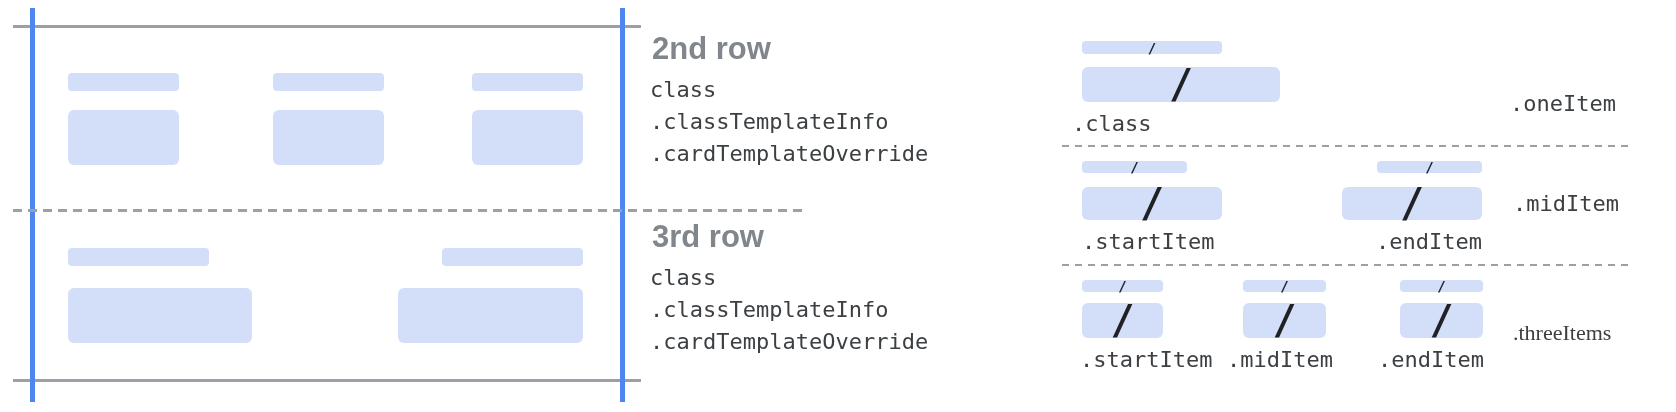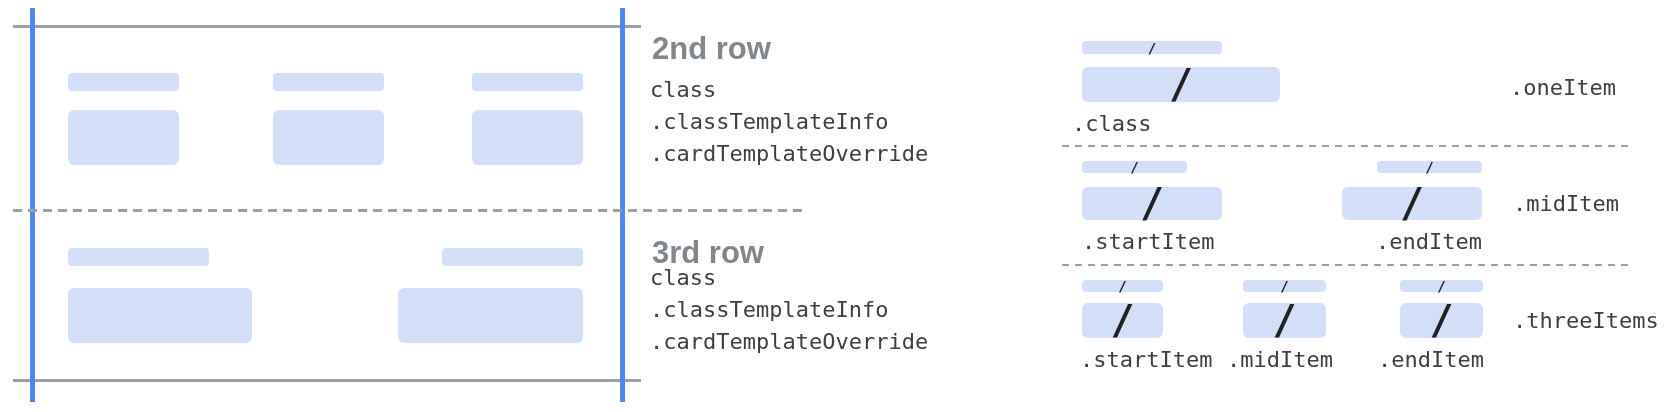--- a/index.html
+++ b/index.html
@@ -71,38 +71,38 @@
   </div>
 
   <div>
     <div class="row-heading" style="top:33px;">2nd row</div>
     <div class="code-block" style="top:74px;">
       <div>class</div>
       <div>.classTemplateInfo</div>
       <div>.cardTemplateOverride</div>
     </div>
 
-    <div class="row-heading" style="top:221px;margin-top:16px;">3rd row</div>
+    <div class="row-heading" style="top:221px;">3rd row</div>
     <div class="code-block" style="top:262px;">
       <div>class</div>
       <div>.classTemplateInfo</div>
       <div>.cardTemplateOverride</div>
     </div>
   </div>
 
   <div>
 
     <div class="slashbar small" style="left:1082px;top:41px;width:140px;height:13px;">
       <span>/</span>
     </div>
     <div class="slashbar large" style="left:1082px;top:67px;width:198px;height:35px;">
       <span>/</span>
     </div>
     <div class="mono-label" style="left:1072px;top:112px;">.class</div>
-    <div class="mono-label" style="left:1510px;top:76px;">.oneItem</div>
+    <div class="mono-label" style="left:1510px;top:92px;">.oneItem</div>
 
     <div class="dashline thin" style="left:1062px;top:145px;width:570px;"></div>
 
     <div class="slashbar small" style="left:1082px;top:161px;width:105px;height:12px;">
       <span>/</span>
     </div>
     <div class="slashbar small" style="left:1377px;top:161px;width:105px;height:12px;">
       <span>/</span>
     </div>
     <div class="slashbar large" style="left:1082px;top:187px;width:140px;height:33px;">
@@ -131,16 +131,16 @@
     </div>
     <div class="slashbar large" style="left:1243px;top:303px;width:83px;height:35px;">
       <span>/</span>
     </div>
     <div class="slashbar large" style="left:1400px;top:303px;width:83px;height:35px;">
       <span>/</span>
     </div>
     <div class="mono-label" style="left:1080px;top:348px;">.startItem</div>
     <div class="mono-label" style="left:1227px;top:348px;">.midItem</div>
     <div class="mono-label" style="left:1378px;top:348px;">.endItem</div>
-    <div class="mono-label" style="left:1513px;top:309px;">.threeItems</div>
+    <div class="mono-label" style="left:1513px;top:321px;font-family:Liberation Serif, serif;">.threeItems</div>
   </div>
 
 </div>
 
 </body></html>

